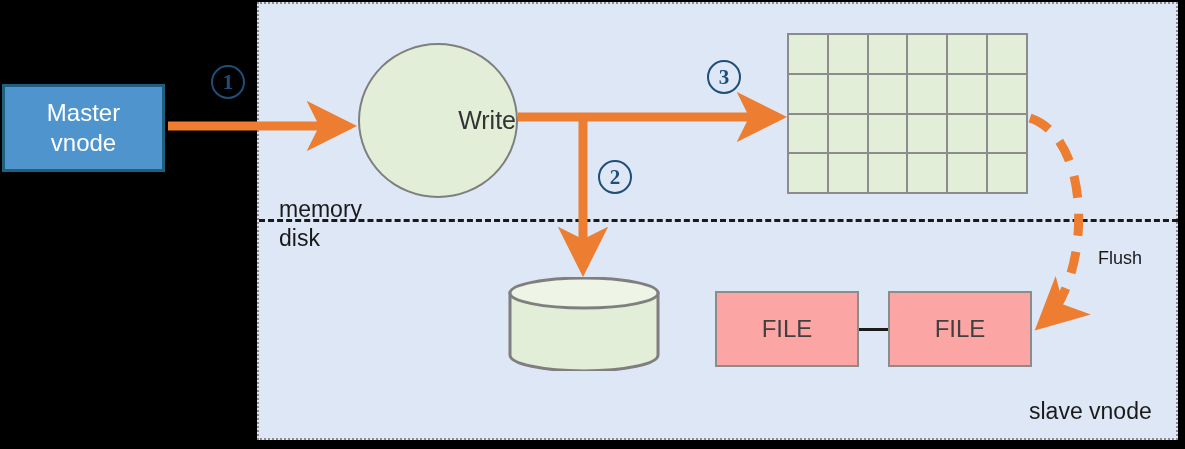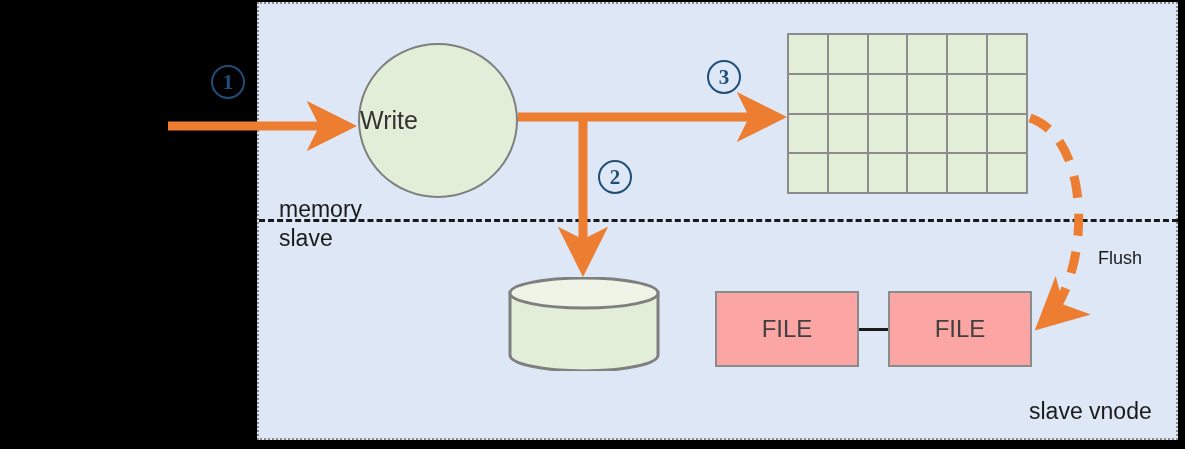--- a/index.html
+++ b/index.html
@@ -57,21 +57,21 @@
     left: 358px;
     top: 43px;
     width: 160px;
     height: 155px;
     background: #e3eed8;
     border: 2px solid #7f7f7f;
     border-radius: 50%;
     box-sizing: border-box;
     display: flex;
     align-items: center;
-    justify-content: flex-start;
+    justify-content: flex-end;
     color: #333333;
     font-size: 25px;
   }
   
   .grid-table {
     position: absolute;
     left: 787px;
     top: 33px;
     width: 241px;
     height: 161px;
@@ -196,22 +196,26 @@
 </style>
 </head>
 <body>
 
 <div id="root">
 
   <div class="vnode-panel"></div>
 
   <div class="divider-line"></div>
   <div class="memory-label">memory</div>
-  <div class="disk-label">slave</div>
-
+  <div class="disk-label">disk</div>
+
+  <div class="master-box">
+    <span>Master</span>
+    <span>vnode</span>
+  </div>
 
   <div class="write-ellipse">
     <span>Write</span>
   </div>
 
   <div class="grid-table" id="memtable-grid">
       <div class="grid-cell"></div>
       <div class="grid-cell"></div>
       <div class="grid-cell"></div>
       <div class="grid-cell"></div>

